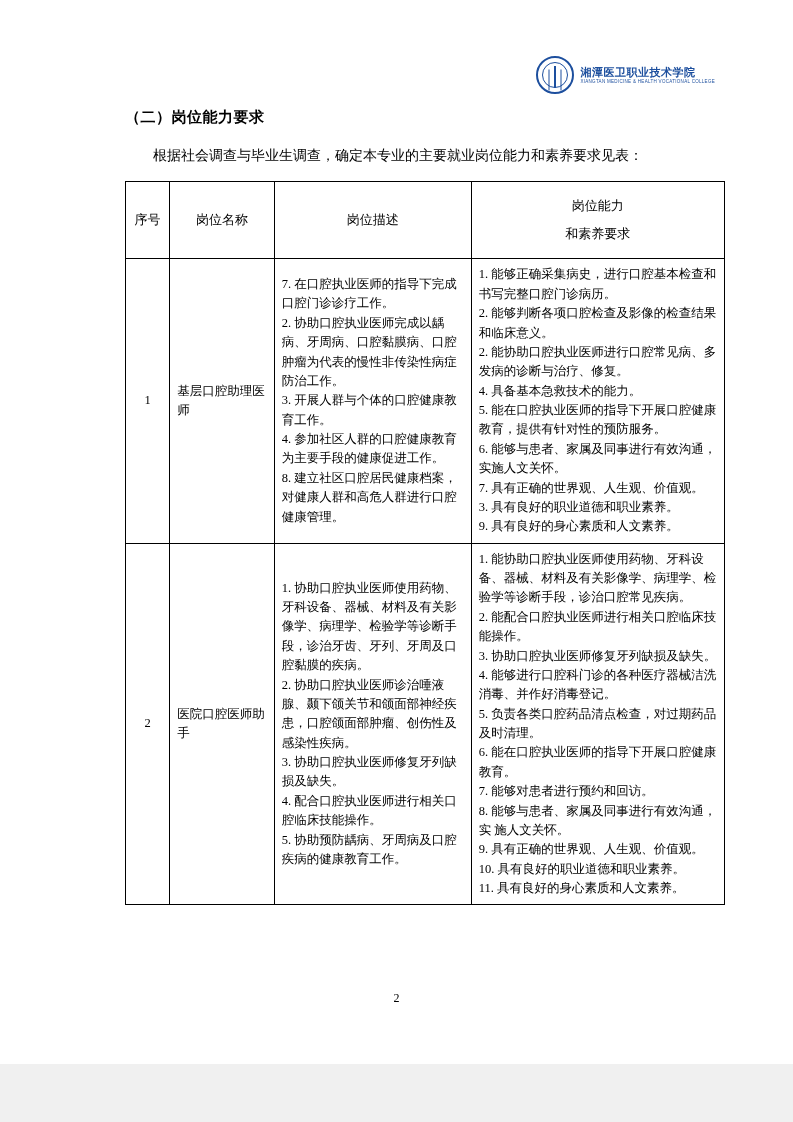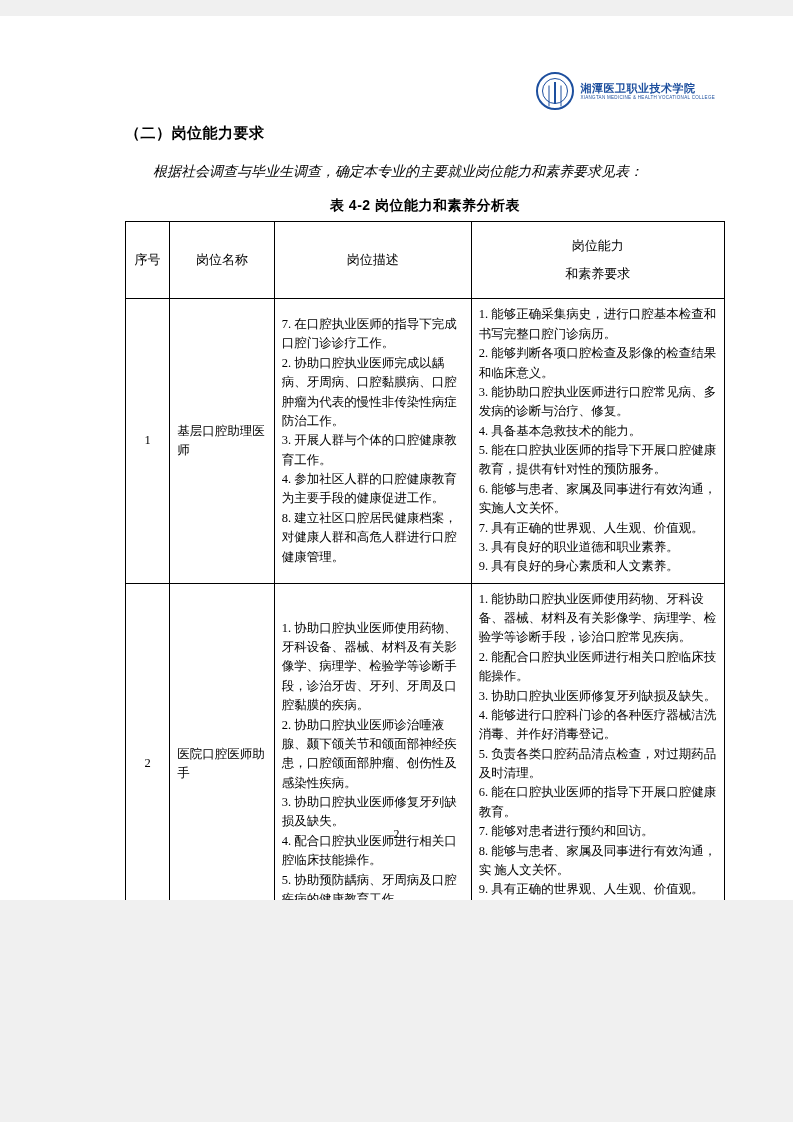--- a/index.html
+++ b/index.html
@@ -2,24 +2,24 @@
 <html><head>
 <meta charset="utf-8">
 <style>
   html, body {
     margin: 0;
     padding: 0;
     background: #f0f0f0;
   }
   .page {
     width: 793px;
-    height: 884px;
+    height: 1064px;
     background: #ffffff;
     position: relative;
-    margin: 16px auto;
+    margin: 0 auto;
     box-sizing: border-box;
     font-family: "Liberation Serif", "DejaVu Serif", serif;
     color: #000;
     overflow: hidden;
   }
   .logo-block {
     position: absolute;
     top: 56px;
     right: 78px;
     display: flex;
@@ -86,21 +86,20 @@
     font-weight: bold;
     font-family: "Liberation Sans", sans-serif;
     margin: 0 0 18px 0;
     letter-spacing: 0.5px;
   }
   .para {
     font-size: 14px;
     margin: 0 0 14px 0;
     text-indent: 28px;
     line-height: 1.6;
-    font-style: italic;
   }
   .table-caption {
     text-align: center;
     font-size: 14px;
     font-weight: bold;
     font-family: "Liberation Sans", sans-serif;
     margin: 0 0 6px 0;
     letter-spacing: 0.5px;
   }
   table.jobtable {
@@ -159,21 +158,20 @@
       <div class="logo-en">XIANGTAN MEDICINE &amp; HEALTH VOCATIONAL COLLEGE</div>
     </div>
   </div>
 
   <div class="content">
 
     <h2 class="heading">（二）岗位能力要求</h2>
 
     <p class="para">根据社会调查与毕业生调查，确定本专业的主要就业岗位能力和素养要求见表：</p>
 
-    <div class="table-caption">表 4-2  岗位能力和素养分析表</div>
 
     <table class="jobtable">
       <colgroup>
         <col class="col-no">
         <col class="col-name">
         <col class="col-desc">
         <col class="col-req">
       </colgroup>
       <thead>
         <tr>
@@ -195,21 +193,21 @@
           <td class="cell-body">
             <div>7. 在口腔执业医师的指导下完成口腔门诊诊疗工作。</div>
             <div>2. 协助口腔执业医师完成以龋病、牙周病、口腔黏膜病、口腔肿瘤为代表的慢性非传染性病症防治工作。</div>
             <div>3. 开展人群与个体的口腔健康教育工作。</div>
             <div>4. 参加社区人群的口腔健康教育为主要手段的健康促进工作。</div>
             <div>8. 建立社区口腔居民健康档案，对健康人群和高危人群进行口腔健康管理。</div>
           </td>
           <td class="cell-body">
             <div>1. 能够正确采集病史，进行口腔基本检查和书写完整口腔门诊病历。</div>
             <div>2. 能够判断各项口腔检查及影像的检查结果和临床意义。</div>
-            <div>3. 能协助口腔执业医师进行口腔常见病、多发病的诊断与治疗、修复。</div>
+            <div>2. 能协助口腔执业医师进行口腔常见病、多发病的诊断与治疗、修复。</div>
             <div>4. 具备基本急救技术的能力。</div>
             <div>5. 能在口腔执业医师的指导下开展口腔健康教育，提供有针对性的预防服务。</div>
             <div>6. 能够与患者、家属及同事进行有效沟通，实施人文关怀。</div>
             <div>7. 具有正确的世界观、人生观、价值观。</div>
             <div>3. 具有良好的职业道德和职业素养。</div>
             <div>9. 具有良好的身心素质和人文素养。</div>
           </td>
         </tr>
         <tr>
           <td class="cell-no">2</td>

